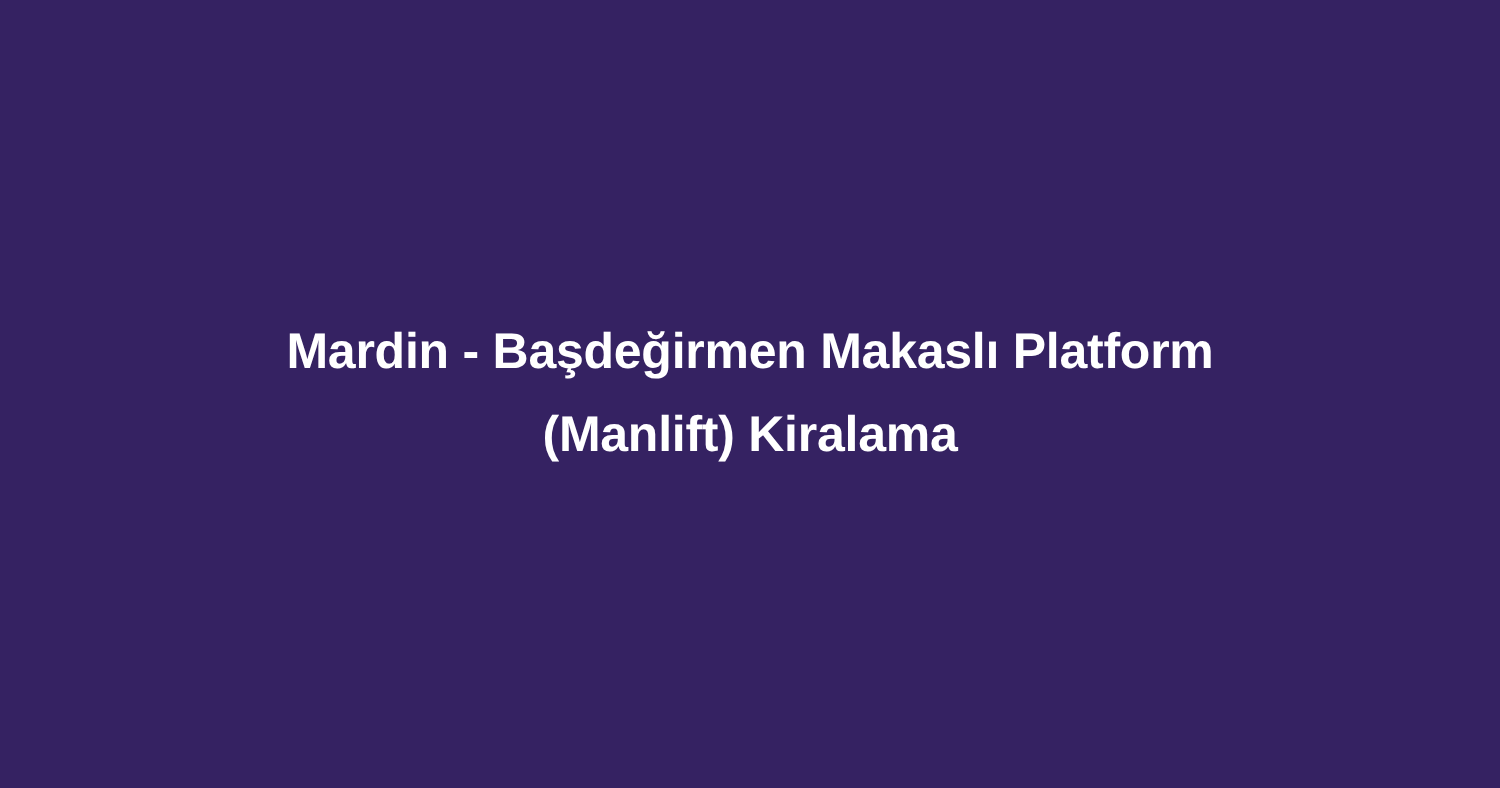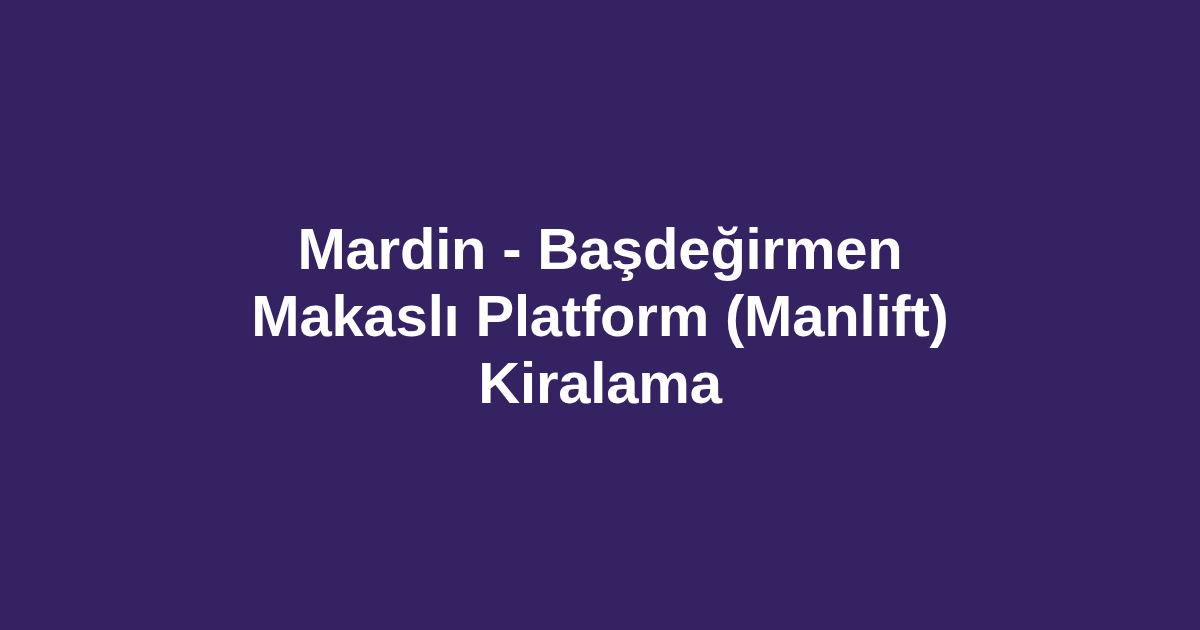--- a/index.html
+++ b/index.html
@@ -33,21 +33,21 @@
     width: 820px;
     padding: 0 16px;
     box-sizing: border-box;
     text-align: center;
   }
 
   .og-title {
     margin: 0;
     font-family: "Liberation Sans", "DejaVu Sans", sans-serif;
     font-weight: 700;
-    font-size: 58px;
+    font-size: 40px;
     line-height: 67px;
     letter-spacing: -0.2px;
     color: #ffffff;
     text-align: center;
     word-wrap: break-word;
     -webkit-font-smoothing: antialiased;
   }
 </style>
 </head>
 <body>

